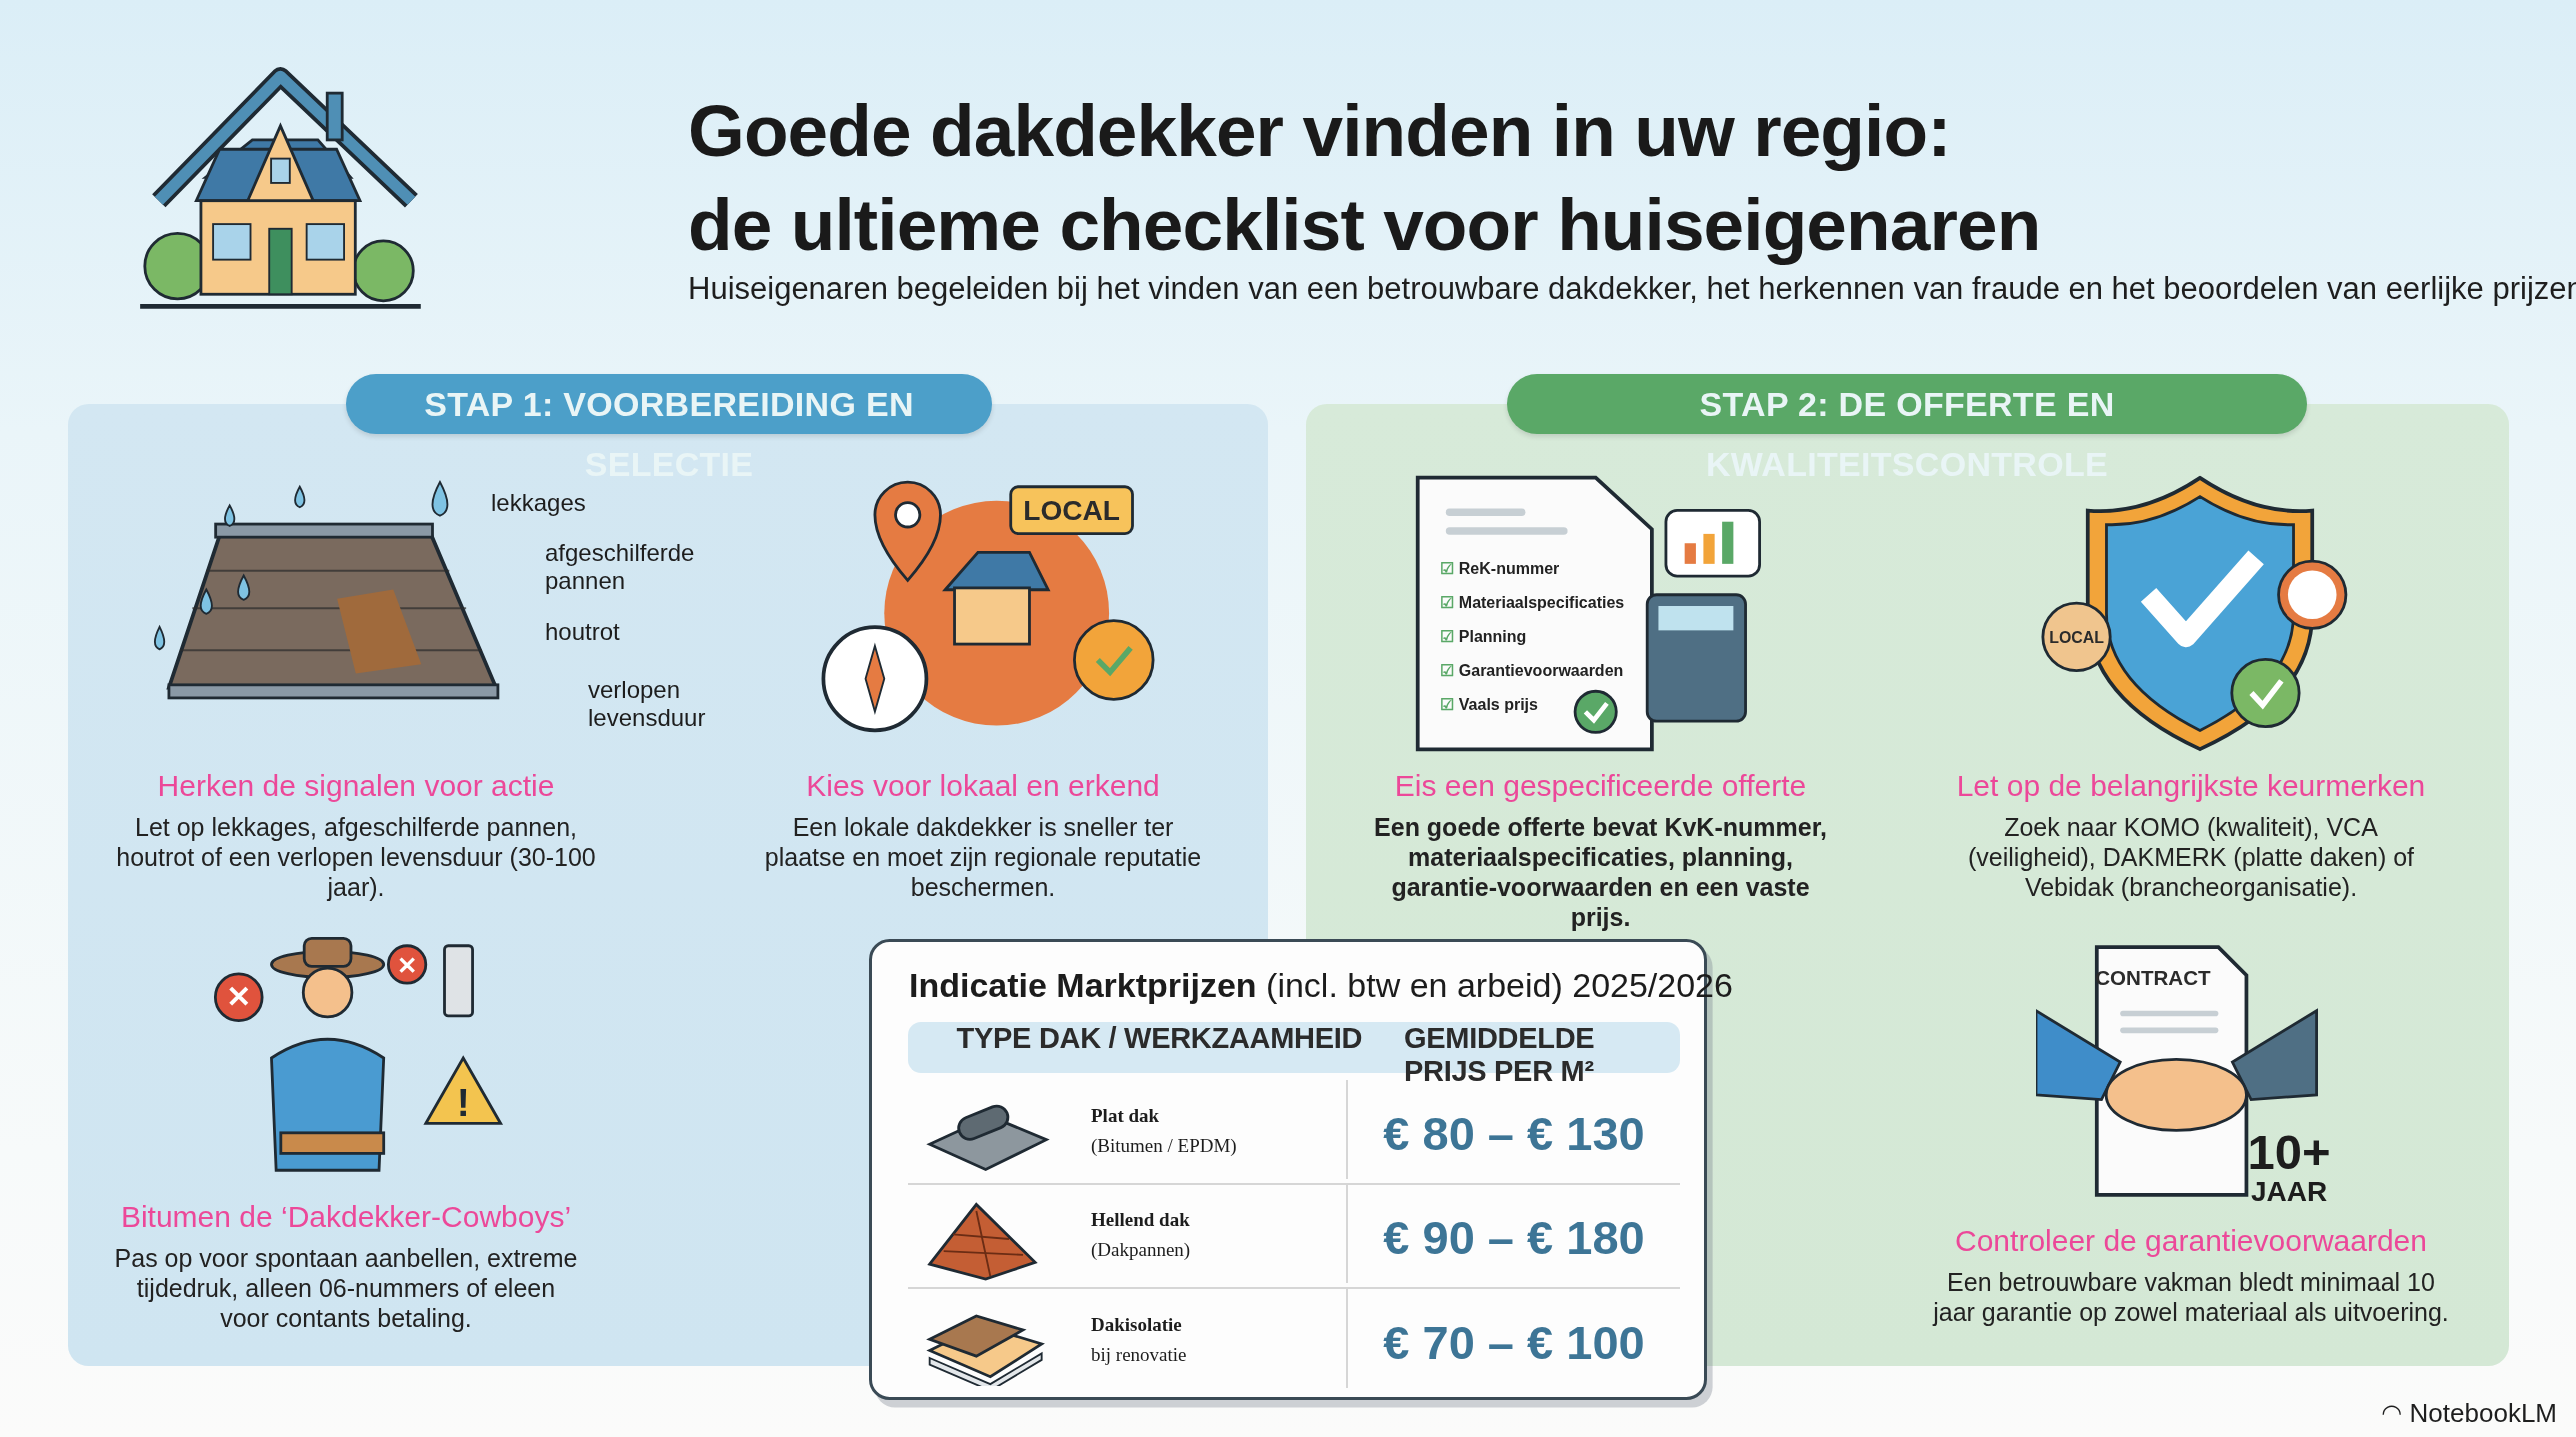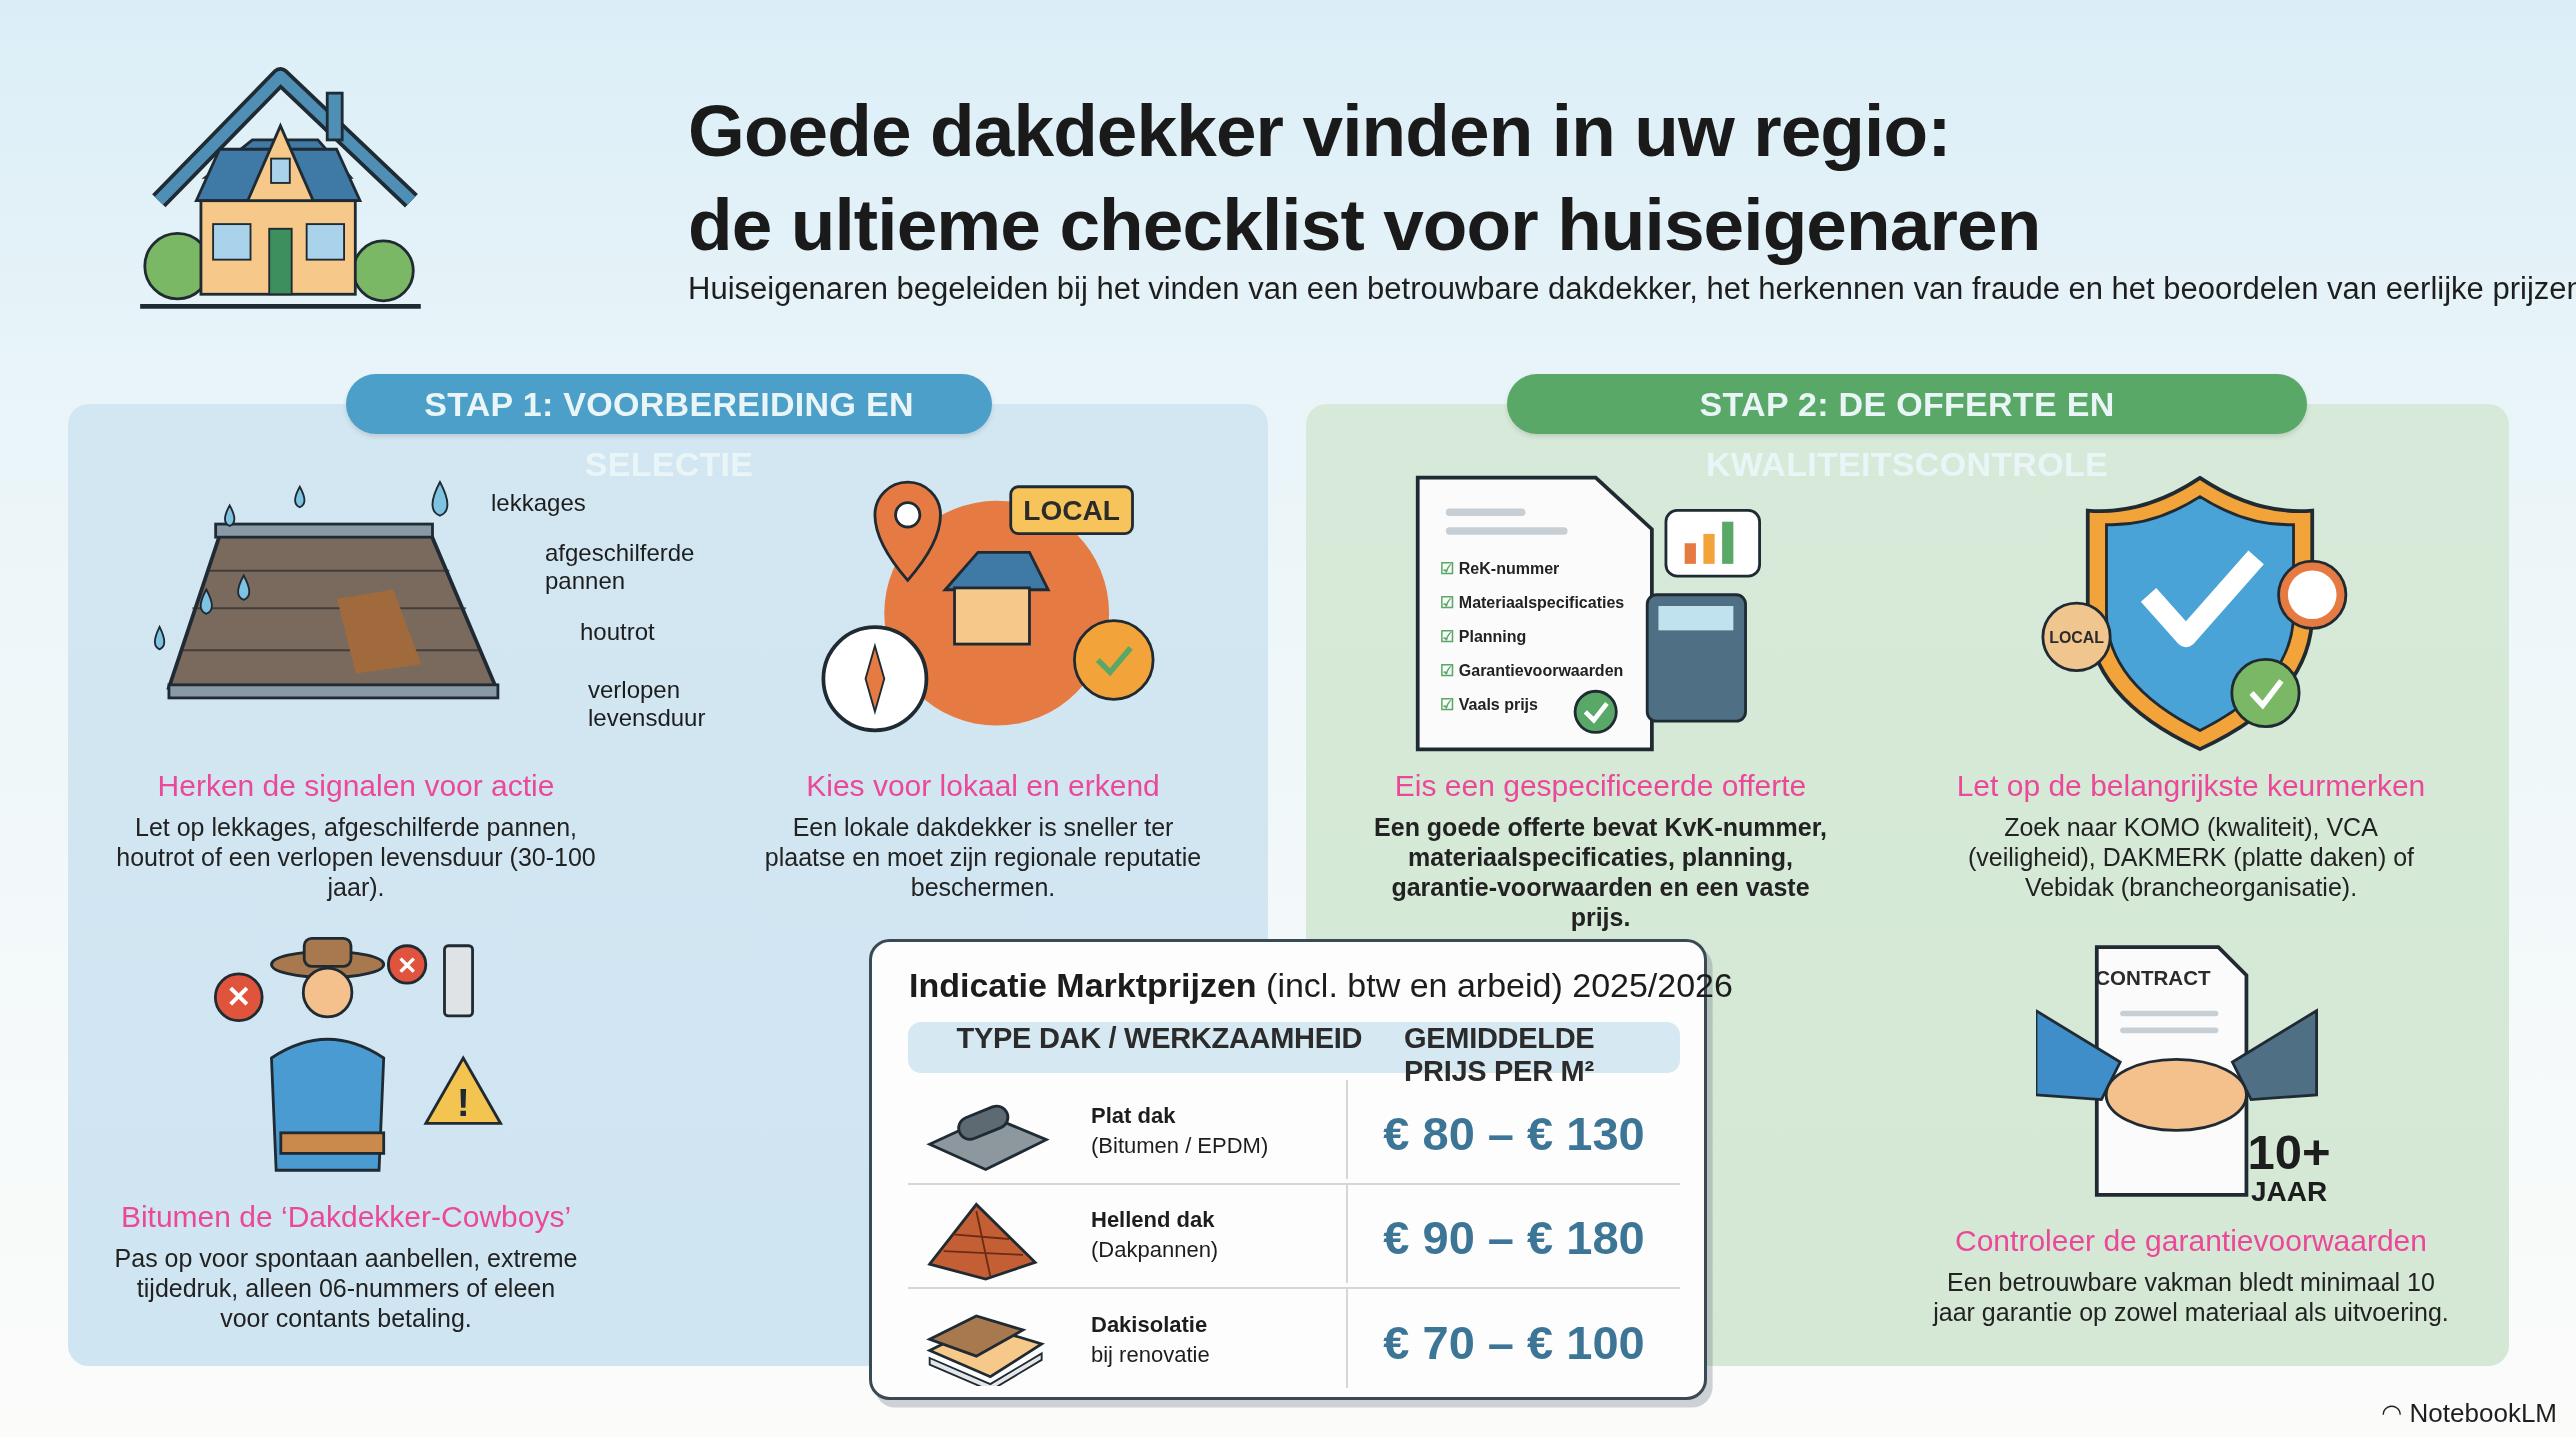--- a/index.html
+++ b/index.html
@@ -39,21 +39,21 @@
   #price-card { position: absolute; left: 869px; top: 939px; width: 838px; height: 461px; background: #fdfdfd;
                 border: 3.7px solid #3a4a55; border-radius: 20.6px; box-shadow: 5.6px 7.5px 0 rgba(120,130,140,0.35); }
   #price-title { position: absolute; left: 37px; top: 24px; font-size: 34px; color: #1c1c1c; white-space: nowrap; }
   #price-title b { font-weight: 700; text-align: right; }
   #price-head { position: absolute; left: 36px; top: 80px; width: 772px; height: 51px; border-radius: 13px; background: #d6e9f3; }
   #price-head span { position: absolute; top: 0; font-weight: 700; font-size: 29px; color: #2b2b2b; letter-spacing: -0.3px; margin-left: 28px; }
   .price-row { position: absolute; left: 36px; width: 772px; height: 105px; }
   .price-row .sep { position: absolute; left: 0; right: 0; bottom: 0; height: 1.9px; background: #d6d6d6; }
   .price-row .vline { position: absolute; left: 438px; top: 0; bottom: 5.6px; width: 1.9px; background: #d6d6d6; }
   .price-row .icon { position: absolute; left: 17px; top: 13px; width: 126px; height: 84px; }
-  .price-row .type { position: absolute; left: 183px; top: 20.6px; font-size: 22px; line-height: 30px; color: #1d1d1d; }
+  .price-row .type { position: absolute; left: 183px; top: 20.6px; font-size: 19px; line-height: 30px; color: #1d1d1d; font-family: Liberation Serif, serif; }
   .price-row .type b { font-weight: 700; display: block; }
   .price-row .val { position: absolute; left: 440px; width: 332px; top: 26px; text-align: center; font-weight: 700; font-size: 47px; color: #3d7596; }
 
   #nb-logo { position: absolute; right: 19px; bottom: 9.4px; font-size: 26px; color: #1e1e1e; display: flex; align-items: center; gap: 7.5px; }
 </style>
 </head>
 <body>
 
 <div id="hero-house" class="abs">
   <svg width="468" height="290" viewBox="0 0 500 310">
@@ -102,21 +102,21 @@
         <path d="M160,20 q-10,18 0,22 q10,-4 0,-22z"></path>
       <path d="M310,15 q-16,30 0,36 q16,-6 0,-36z"></path>
         <path d="M60,130 q-12,22 0,26 q12,-4 0,-26z"></path>
       <path d="M100,115 q-12,22 0,26 q12,-4 0,-26z"></path>
         <path d="M10,170 q-10,20 0,24 q10,-4 0,-24z"></path>
     </g>
   </svg>
 </div>
 <div class="callout" style="left:491px; top:489px;">lekkages</div>
 <div class="callout" style="left:545px; top:539px; width:150px;">afgeschilferde pannen</div>
-<div class="callout" style="left:545px; top:618px;margin-left:35px;">houtrot</div>
+<div class="callout" style="left:545px; top:618px;">houtrot</div>
 <div class="callout" style="left:588px; top:676px; width:140px;">verlopen levensduur</div>
 
 <div class="abs" style="left:814px; top:468px; width:356px; height:281px;">
   <svg width="356" height="281" viewBox="0 0 380 300">
     <circle cx="195" cy="155" r="120" fill="#e57b42"></circle>
     <path d="M100,15 a35,35 0 0 1 35,35 q0,30 -35,70 q-35,-40 -35,-70 a35,35 0 0 1 35,-35z" fill="#e57b42" stroke="#1f2a33" stroke-width="3"></path>
     <circle cx="100" cy="50" r="13" fill="#fff" stroke="#1f2a33" stroke-width="3"></circle>
     <rect x="210" y="20" width="130" height="50" rx="8" fill="#f7c35b" stroke="#1f2a33" stroke-width="3"></rect>
     <text x="275" y="56" font-family="Liberation Sans, sans-serif" font-size="30" font-weight="700" text-anchor="middle" fill="#2b2b2b">LOCAL</text>
     <polygon points="140,130 175,90 230,90 250,130" fill="#3f79a6" stroke="#1f2a33" stroke-width="3"></polygon>

